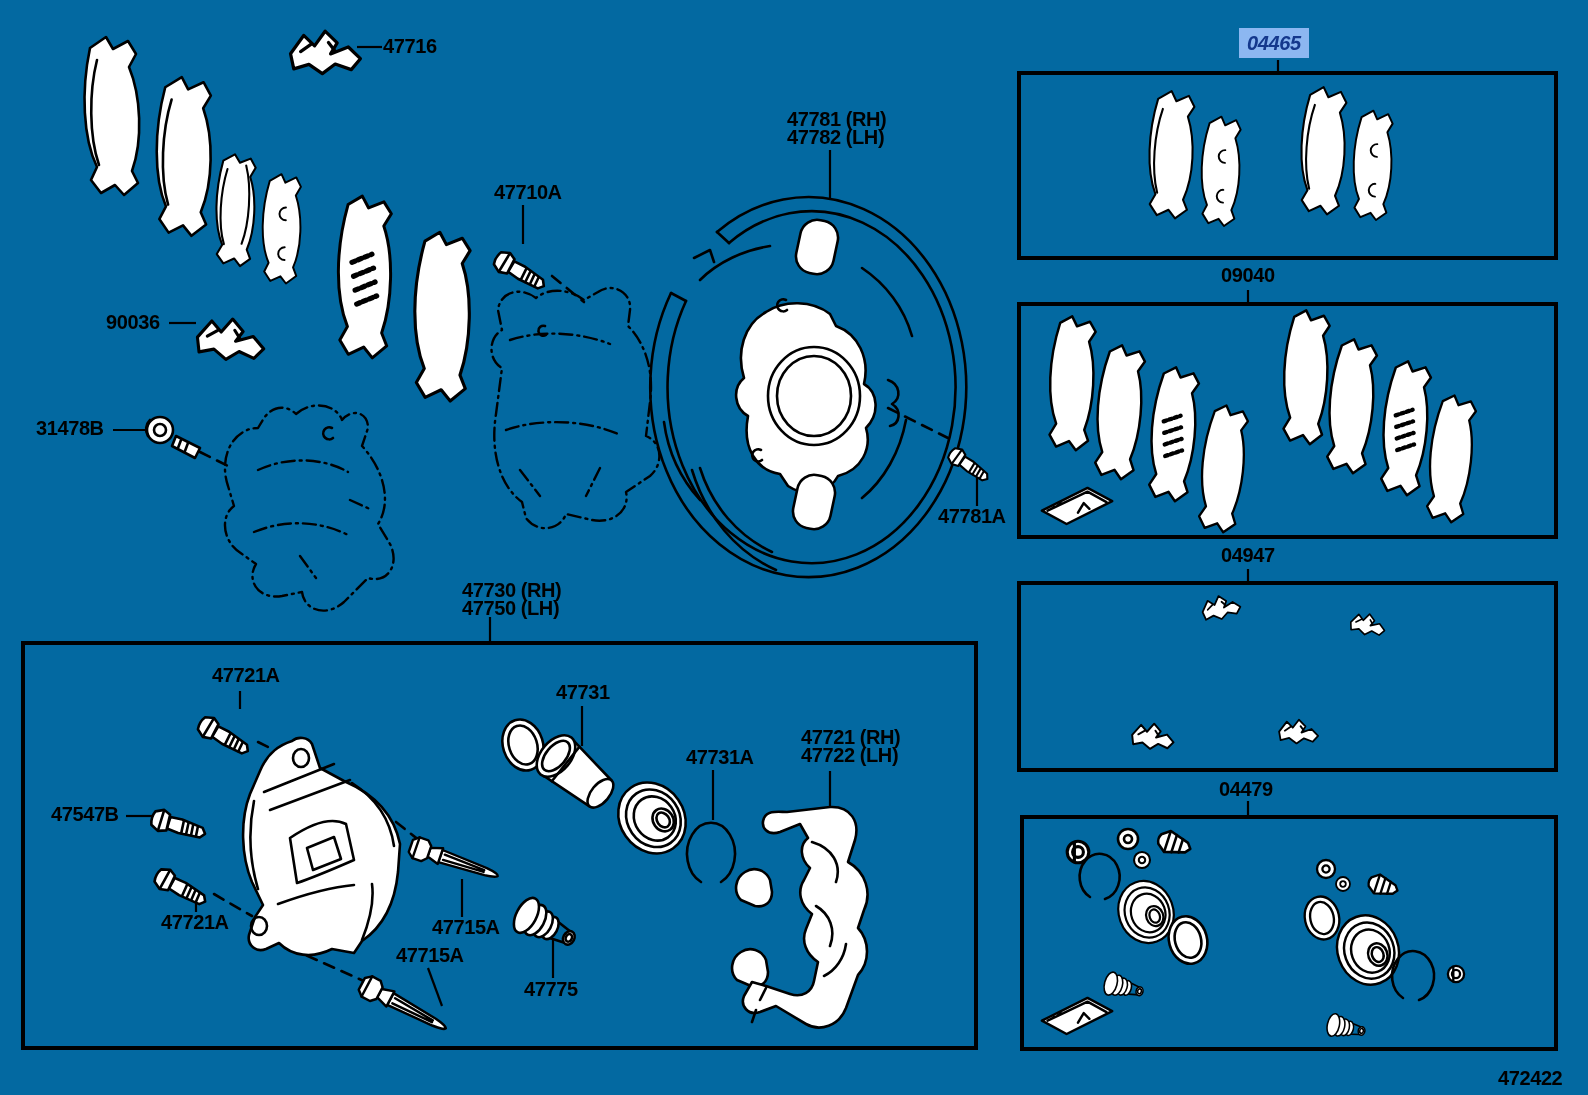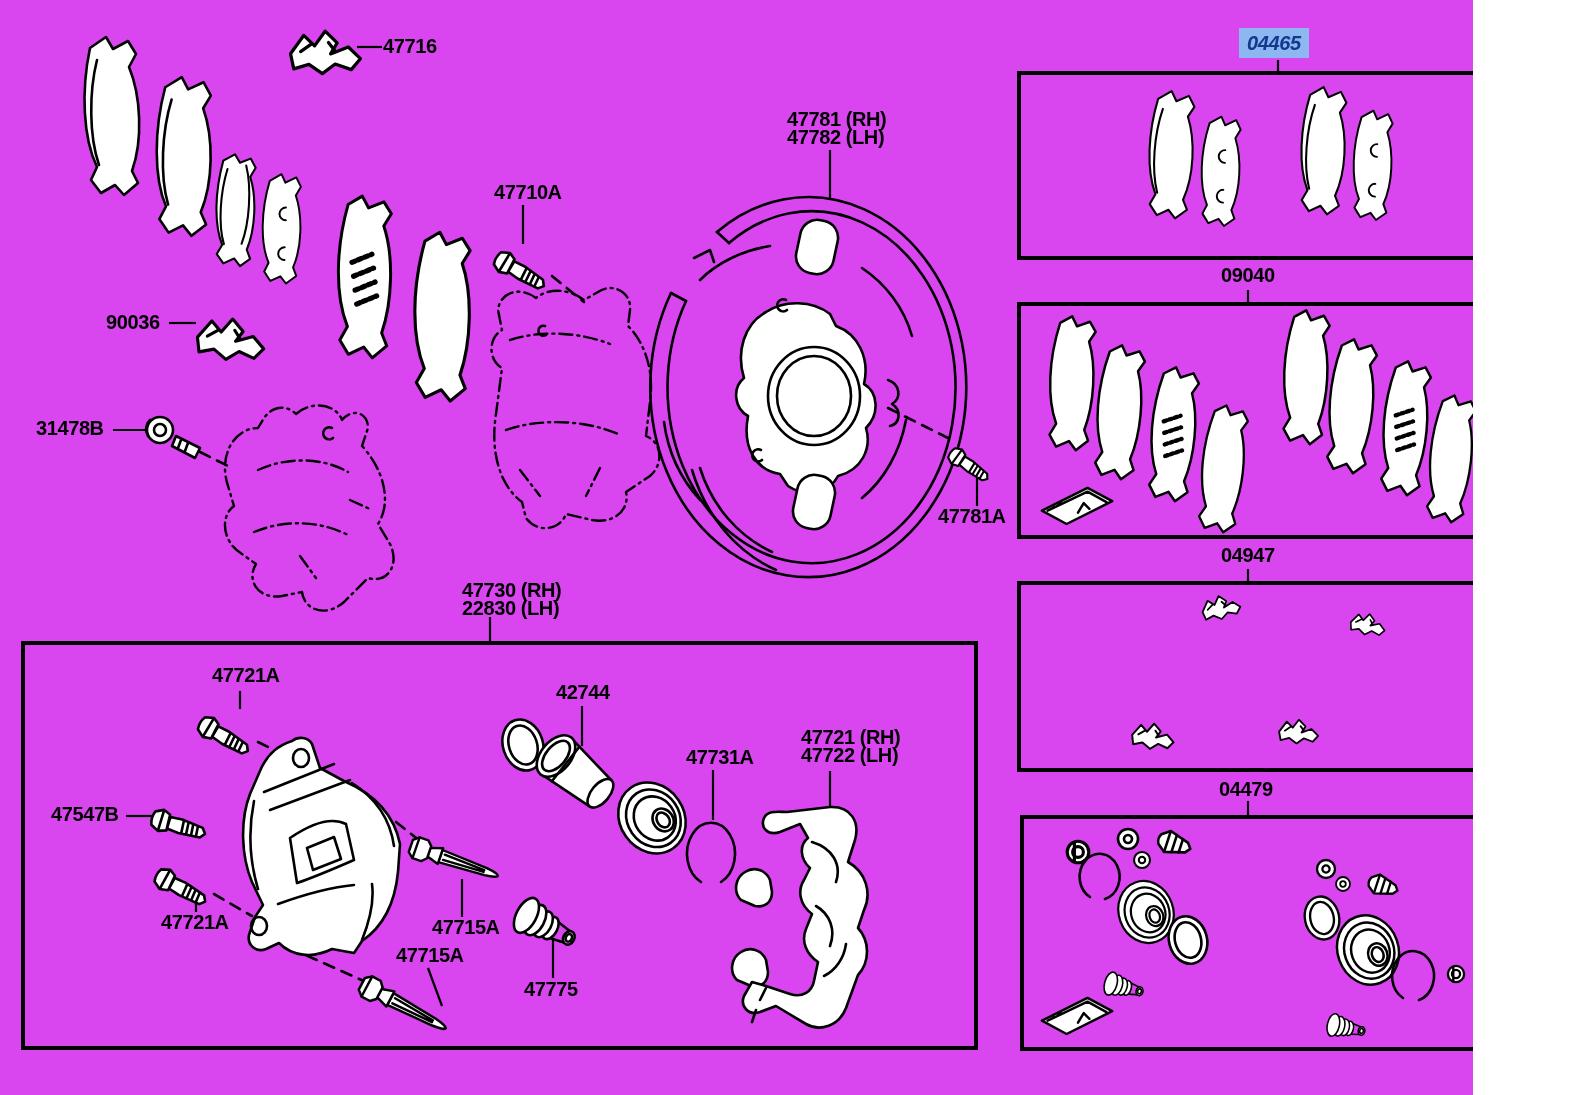--- a/index.html
+++ b/index.html
@@ -1,16 +1,16 @@
 <!DOCTYPE html>
 <html><head>
 <meta charset="utf-8">
 <style>
   html,body{margin:0;padding:0;background:#fff}
-  .stage{position:relative;width:1473px;height:1095px;background:#d946ef;overflow:hidden;
+  .stage{position:relative;width:1588px;height:1095px;background:#0369a1;overflow:hidden;
          font-family:"Liberation Sans",sans-serif}
   .stage svg{position:absolute;left:0;top:0}
   .lbl{position:absolute;font:700 20px/18px "Liberation Sans",sans-serif;
        letter-spacing:-0.4px;color:#000;white-space:nowrap}
   .lbl .ln2{display:block}
   .hl{padding:5px 8px;line-height:20px}
   
   .ln{fill:none;stroke:#000;stroke-width:2.6;stroke-linejoin:round;stroke-linecap:round}
   .lnf{fill:#fff;stroke:#000;stroke-width:2.6;stroke-linejoin:round;stroke-linecap:round}
   .ph{fill:none;stroke:#000;stroke-width:2.4;stroke-dasharray:13 5 2 5;stroke-linejoin:round;stroke-linecap:round}
@@ -296,28 +296,28 @@
   <div class="lbl" style="left:106px;top:313px">90036</div>
   <div class="lbl" style="left:36px;top:419px">31478B</div>
   <div class="lbl" style="left:494px;top:183px">47710A</div>
   <div class="lbl" style="left:787px;top:110px">
     <span class="ln2">47781 (RH)</span>
     <span class="ln2">47782 (LH)</span>
   </div>
   <div class="lbl" style="left:938px;top:507px">47781A</div>
   <div class="lbl" style="left:462px;top:581px">
     <span class="ln2">47730 (RH)</span>
-    <span class="ln2">22830 (LH)</span>
+    <span class="ln2">47750 (LH)</span>
   </div>
   <div class="lbl" style="left:212px;top:666px">47721A</div>
   <div class="lbl" style="left:51px;top:805px">47547B</div>
   <div class="lbl" style="left:161px;top:913px">47721A</div>
   <div class="lbl" style="left:432px;top:918px">47715A</div>
   <div class="lbl" style="left:396px;top:946px">47715A</div>
-  <div class="lbl" style="left:556px;top:683px">42744</div>
+  <div class="lbl" style="left:556px;top:683px">47731</div>
   <div class="lbl" style="left:686px;top:748px">47731A</div>
   <div class="lbl" style="left:801px;top:728px">
     <span class="ln2">47721 (RH)</span>
     <span class="ln2">47722 (LH)</span>
   </div>
   <div class="lbl" style="left:524px;top:980px">47775</div>
 
   <div class="lbl hl" style="left: 1239px; top: 28px; background: rgb(140, 183, 241); color: rgb(20, 56, 140); font-style: italic;">04465</div>
   <div class="lbl" style="left:1221px;top:266px">09040</div>
   <div class="lbl" style="left:1221px;top:546px">04947</div>

